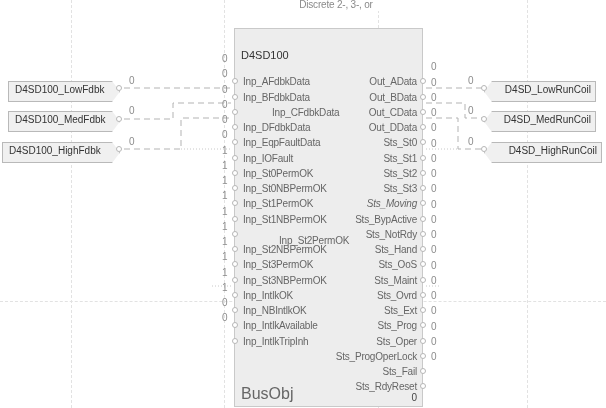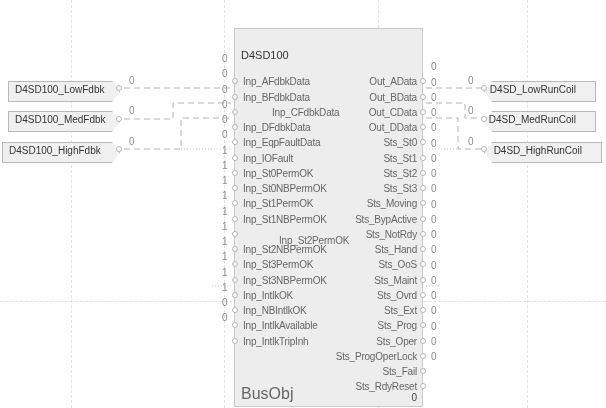--- a/index.html
+++ b/index.html
@@ -24,34 +24,35 @@
   .pin.in { left:8px; }
   .pin.out { right:5px; text-align:right; }
   .conn { position:absolute; width:6px; height:6px; border:1px solid #b6b6b6; border-radius:50%;
           background:#fff; box-sizing:border-box; }
   .val { position:absolute; font-size:10px; line-height:12px; color:#8c8c8c; }
   .busobj { position:absolute; left:6px; bottom:3px; font-size:16px; color:#666; }
   .busval { position:absolute; right:5px; bottom:3px; font-size:10px; color:#444; }
   .tag { position:absolute; height:21px; background:#f0f0f0; border:1px solid #b9b9b9;
          font-size:10px; line-height:15px; color:#333; padding-left:6px; box-sizing:border-box; }
   .tag.inref { clip-path:polygon(0 0, calc(100% - 8px) 0, 100% 50%, calc(100% - 8px) 100%, 0 100%); }
-  .tag.outref { clip-path:polygon(8px 0, 100% 0, 100% 100%, 8px 100%, 0 50%); padding-left:0; text-align:right; padding-right:19px; }
+  .tag.outref { clip-path:polygon(8px 0, 100% 0, 100% 100%, 8px 100%, 0 50%); padding-left:0; text-align:right; padding-right:4px; }
   .tagval { position:absolute; font-size:10px; color:#8c8c8c; }
   svg.wires { position:absolute; left:0; top:0; }
 </style>
 </head>
 <body>
 
 <div class="gridv" style="left:71px"></div>
 <div class="gridv" style="left:224px"></div>
 <div class="gridv" style="left:378px"></div>
 <div class="gridv" style="left:527px"></div>
 <div class="gridh" style="top:301px"></div>
 
 <div class="caption">
+  <div>Discrete 2-, 3-, or</div>
 </div>
 
 <svg class="wires" width="606" height="408">
   <g stroke="#b3b3b3" stroke-width="1" fill="none" stroke-dasharray="6,4">
 
     <path d="M124 88 H231"></path>
 
     <path d="M124 119 H173 V103 H231"></path>
 
     <path d="M124 149 H181 V118 H231"></path>
@@ -131,21 +132,21 @@
     </div>
   <div id="out-pins">
       <div class="pin out" style="top: 47.25px;">Out_AData</div>
       <div class="pin out" style="top: 62.5px;">Out_BData</div>
       <div class="pin out" style="top: 77.75px;">Out_CData</div>
       <div class="pin out" style="top: 93px;">Out_DData</div>
       <div class="pin out" style="top: 108.25px;">Sts_St0</div>
       <div class="pin out" style="top: 123.5px;">Sts_St1</div>
       <div class="pin out" style="top: 138.75px;">Sts_St2</div>
       <div class="pin out" style="top: 154px;">Sts_St3</div>
-      <div class="pin out" style="top: 169.25px;">Sts_Moving</div>
+      <div class="pin out" style="top: 169.25px; font-style: italic;">Sts_Moving</div>
       <div class="pin out" style="top: 184.5px;">Sts_BypActive</div>
       <div class="pin out" style="top: 199.75px;">Sts_NotRdy</div>
       <div class="pin out" style="top: 215px;">Sts_Hand</div>
       <div class="pin out" style="top: 230.25px;">Sts_OoS</div>
       <div class="pin out" style="top: 245.5px;">Sts_Maint</div>
       <div class="pin out" style="top: 260.75px;">Sts_Ovrd</div>
       <div class="pin out" style="top: 276px;">Sts_Ext</div>
       <div class="pin out" style="top: 291.25px;">Sts_Prog</div>
       <div class="pin out" style="top: 306.5px;">Sts_Oper</div>
       <div class="pin out" style="top: 321.75px;">Sts_ProgOperLock</div>

